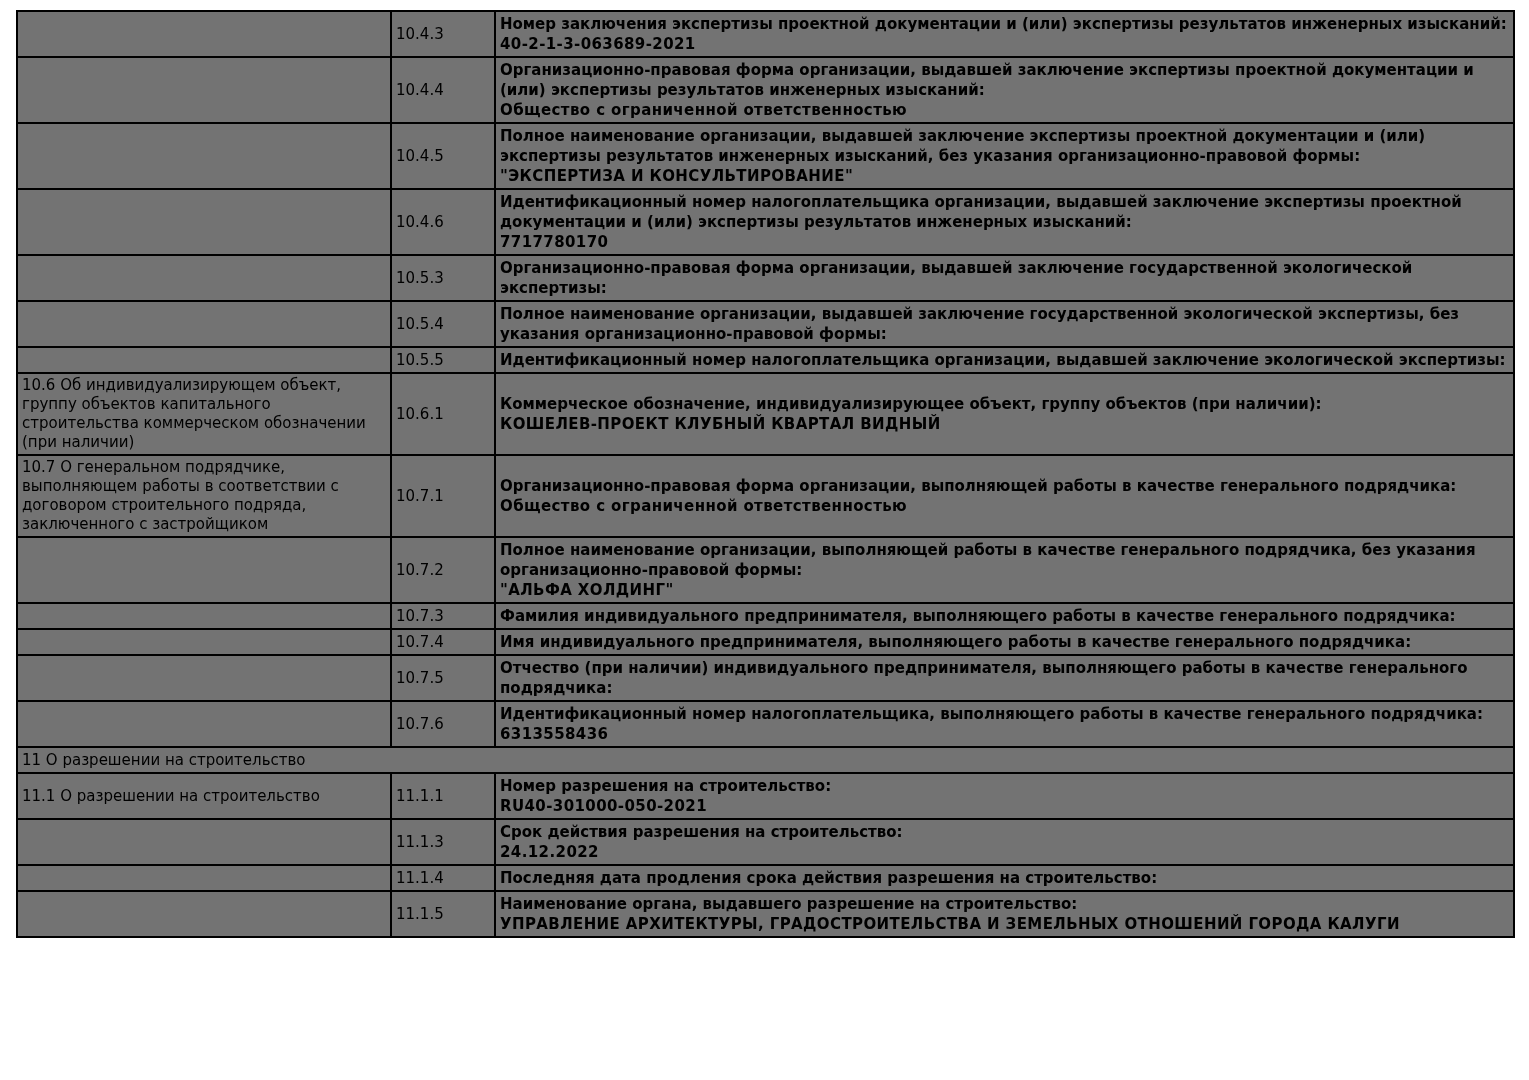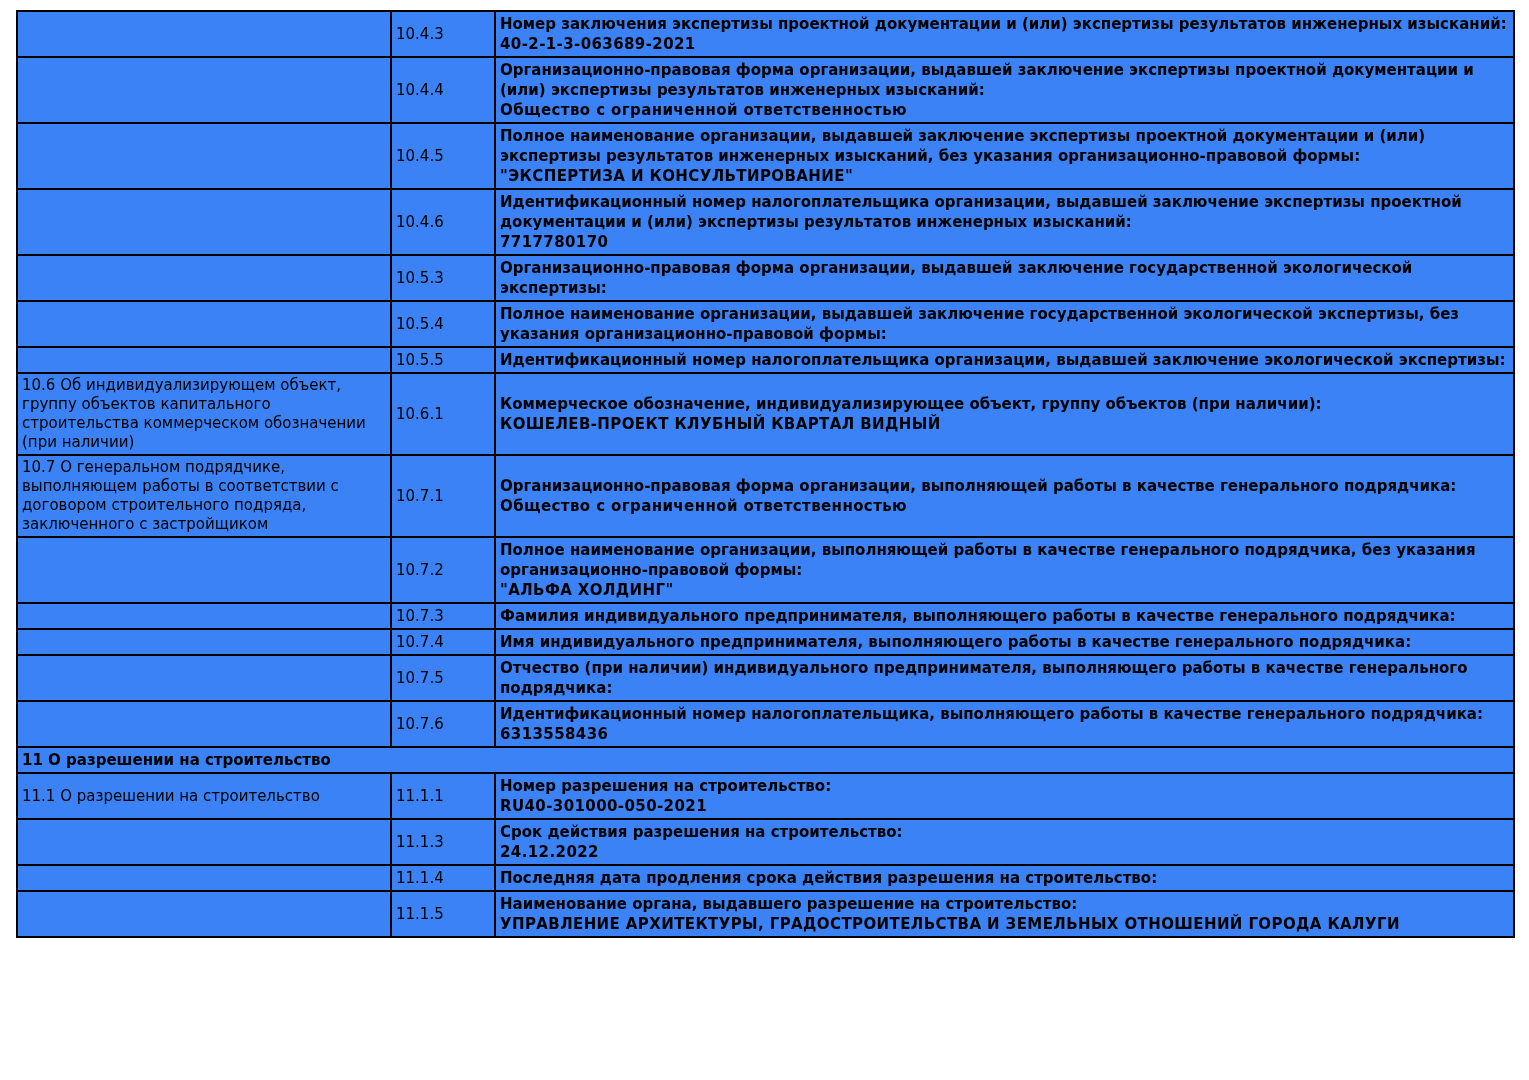--- a/index.html
+++ b/index.html
@@ -15,21 +15,21 @@
     font-size: 15px;
     color: #000000;
   }
   .page {
     padding: 10px 0 0 16px;
   }
   table.decl {
     border-collapse: collapse;
     table-layout: fixed;
     width: 1497px;
-    background: #3b82f6;
+    background: #737373;
   }
   td {
     border: 2px solid #000000;
     padding: 2px 4px;
     vertical-align: middle;
     line-height: 20px;
     overflow: hidden;
     word-wrap: break-word;
   }
   td.section-cell {
@@ -39,21 +39,21 @@
     line-height: 19px;
   }
   .field-label {
     font-weight: bold;
   }
   .field-value {
     font-weight: bold;
     letter-spacing: 0.4px;
   }
   td.section-header-cell {
-    font-weight: bold;
+    font-weight: normal;
   }
 </style>
 </head>
 <body>
 
 <div class="page">
   <table class="decl">
     <colgroup>
       <col style="width:374px">
       <col style="width:104px">

